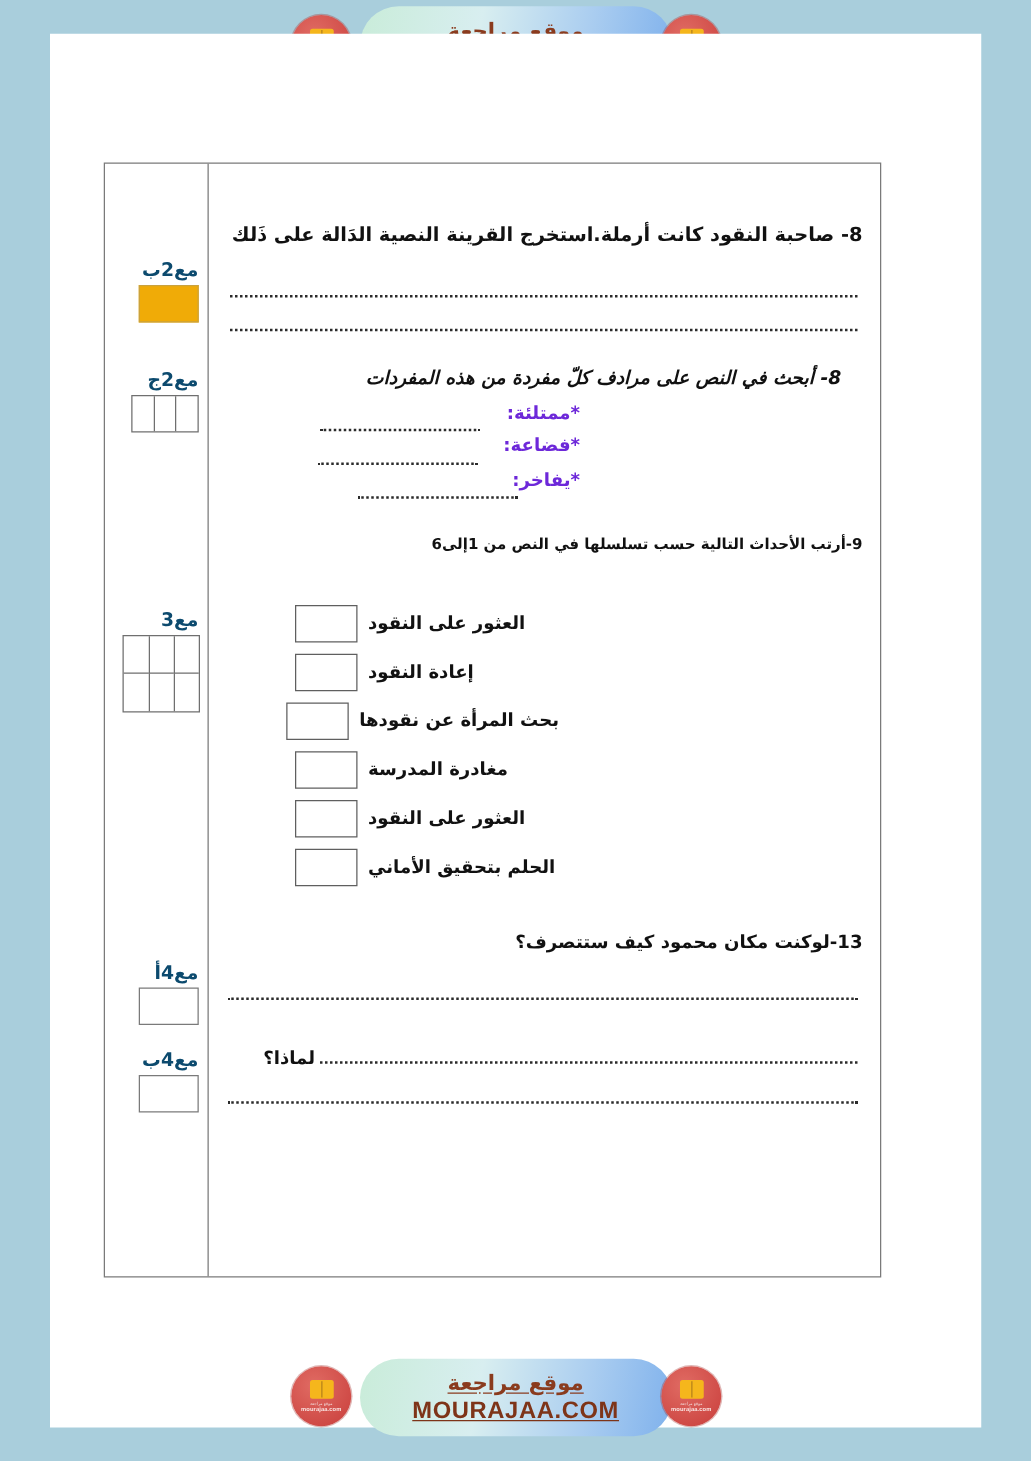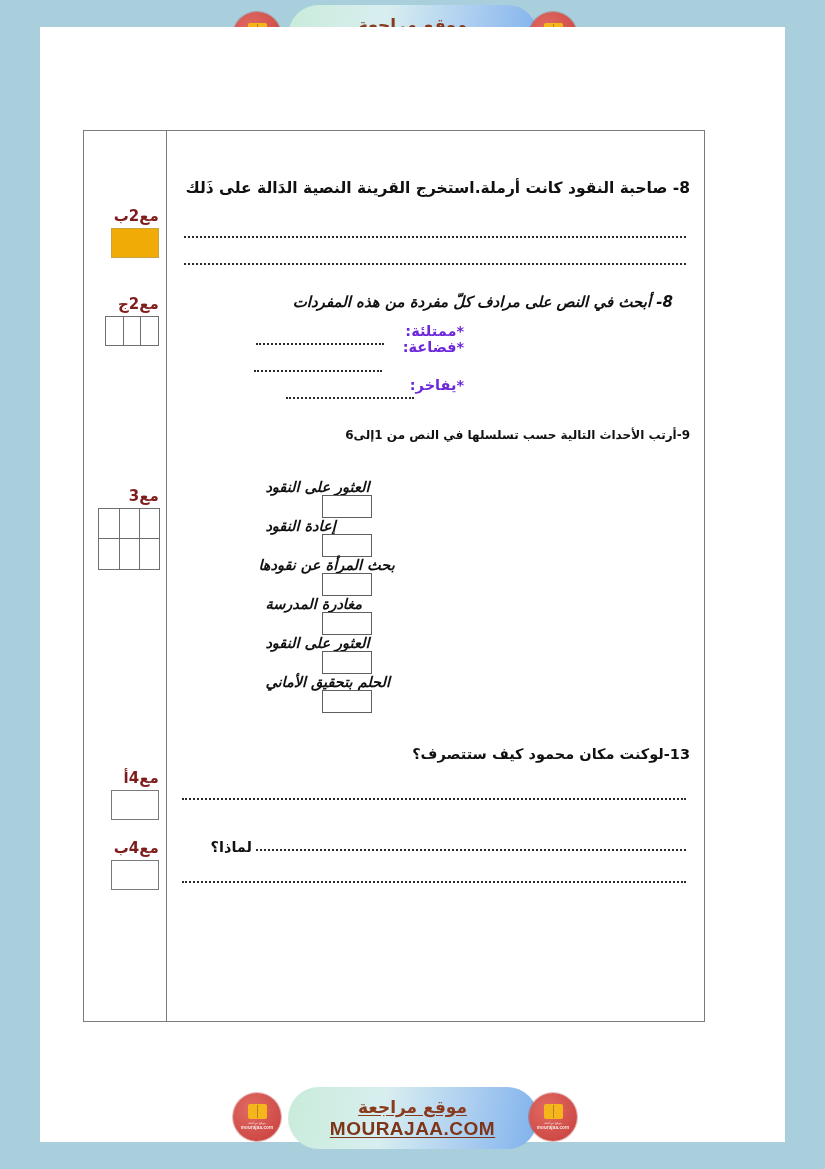--- a/index.html
+++ b/index.html
@@ -177,21 +177,21 @@
     font-weight: 700;
     font-size: 14.5px;
     color: #6d28d9;
     direction: rtl;
     display: flex;
     align-items: baseline;
     gap: 0;
   }
   .vocab .w { white-space: nowrap; }
   .v1 { top: 192px; right: 240px; }
-  .v2 { top: 208px; right: 240px; }
+  .v2 { top: 218px; right: 240px; }
   .v3 { top: 246px; right: 240px; }
 
   .dotline {
     position: absolute;
     border-bottom: 2px dotted #2b2b2b;
     height: 0;
   }
   .dl-q7a { right: 18px; top: 105px; width: 502px; }
   .dl-q7b { right: 18px; top: 132px; width: 502px; }
   .dl-v1  { right: 320px; top: 212px; width: 128px; }
@@ -214,27 +214,26 @@
 
   
   .order-list {
     position: absolute;
     right: 0;
     left: 0;
     top: 348px;
   }
   .order-row {
     display: flex;
-    flex-direction: column;
+    flex-direction: row;
     align-items: center;
     justify-content: center;
     height: 39px;
     direction: rtl;
     padding-right: 168px;
-    font-style: italic;
   }
   .order-label {
     font-family: "DejaVu Sans", "Liberation Sans", sans-serif;
     font-weight: 700;
     font-size: 14.5px;
     color: #111;
     white-space: nowrap;
     text-align: left;
     width: 172px;
     direction: rtl;
@@ -253,21 +252,21 @@
   .mark-block {
     position: absolute;
     left: 0;
     right: 0;
     direction: rtl;
   }
   .mark-label {
     font-family: "DejaVu Sans", "Liberation Sans", sans-serif;
     font-weight: 700;
     font-size: 15px;
-    color: #7f1d1d;
+    color: #0c4a6e;
     padding-right: 7px;
     margin-bottom: 3px;
     direction: rtl;
   }
   .mb1 { top: 76px; }
   .mb2 { top: 164px; }
   .mb3 { top: 356px; }
   .mb4 { top: 638px; }
   .mb5 { top: 708px; }
 

